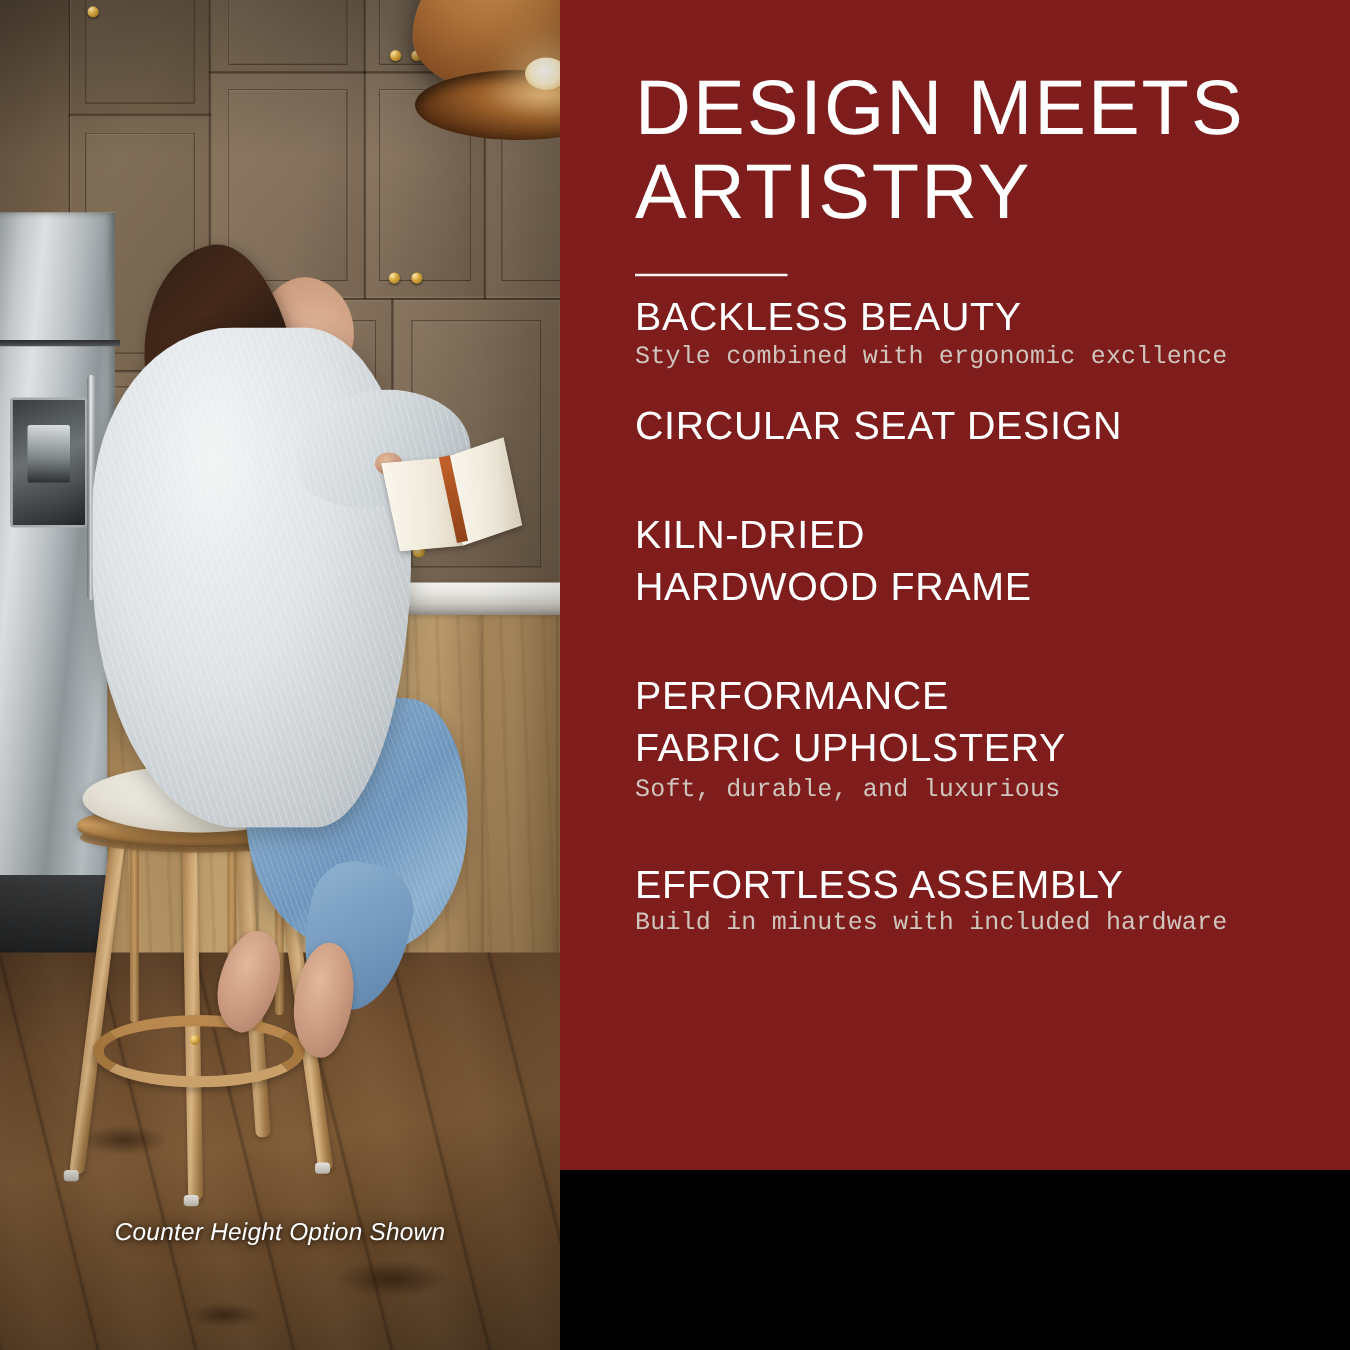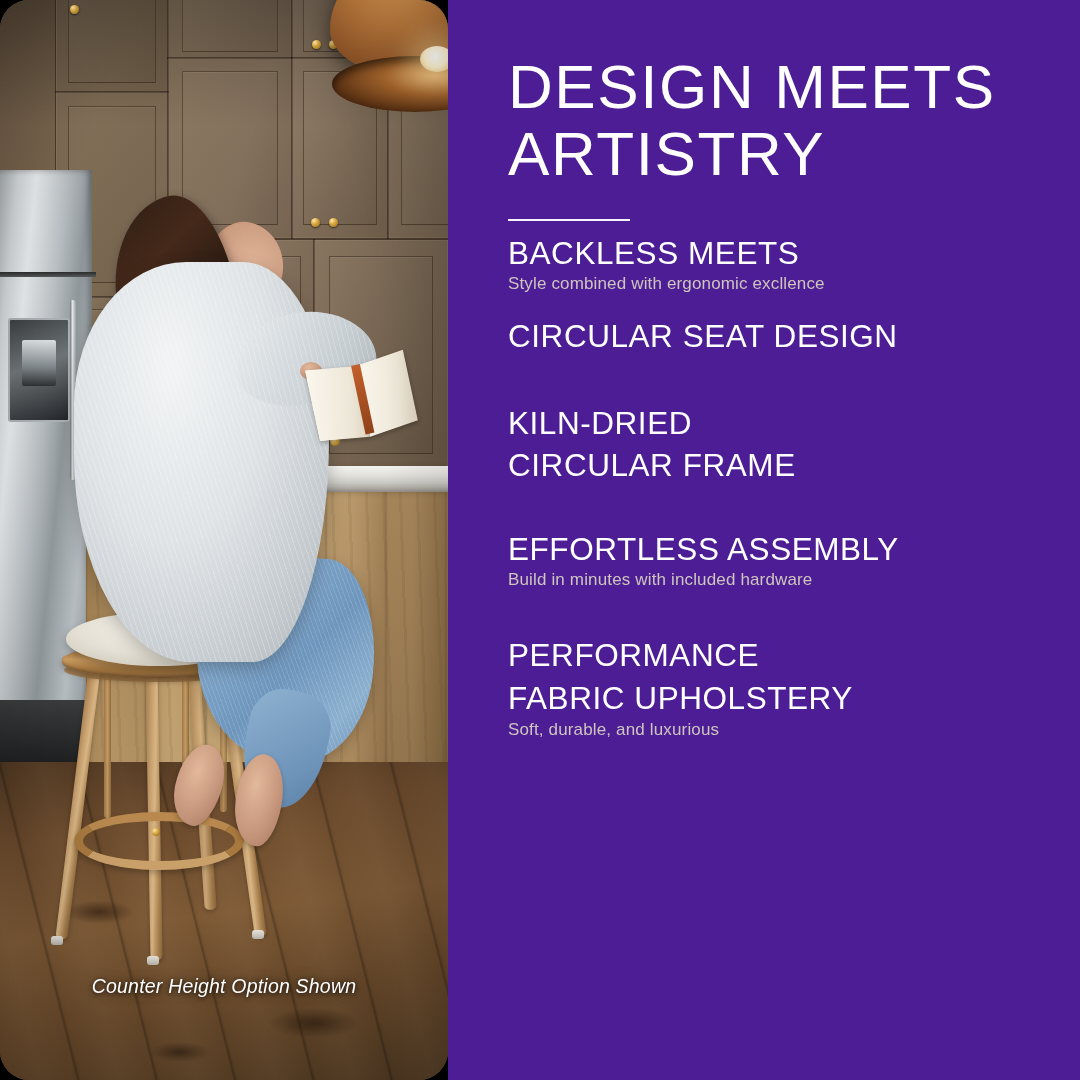--- a/index.html
+++ b/index.html
@@ -5,21 +5,20 @@
   * { margin:0; padding:0; box-sizing:border-box; }
   html,body { width:1080px; height:1080px; overflow:hidden; background:#000; }
   body { font-family:"Liberation Sans", sans-serif; }
 
   .poster { position:relative; width:1080px; height:1080px; display:flex; }
 
   
   .photo-panel {
     position:relative; width:448px; height:1080px; overflow:hidden;
     background:#5a4536;
-    border-radius:29px;
   }
 
   
   .cab-wall {
     position:absolute; left:0; top:0; width:448px; height:700px;
     background:
       linear-gradient(180deg, rgba(0,0,0,.30) 0%, rgba(0,0,0,0) 18%),
       linear-gradient(105deg,#6a5744 0%,#7d6950 22%,#8b7660 45%,#7a6752 70%,#6b5946 100%);
   }
   
@@ -272,39 +271,39 @@
   }
 
   
   .vignette{
     position:absolute; inset:0; pointer-events:none;
     background:radial-gradient(ellipse at 48% 42%, rgba(0,0,0,0) 52%, rgba(0,0,0,.20) 100%);
   }
 
   
   .text-panel{
-    width:632px; height:1080px; background:#4c1d95;
+    width:632px; height:936px; background:#7f1d1d;
     padding:54px 44px 0 60px; position:relative;
   }
   .title{
     color:#ffffff; font-weight:300; font-size:62px; line-height:1.08;
     letter-spacing:1.6px; white-space:pre-line;
   }
   .rule{
     width:122px; height:2px; background:#ffffff; margin:31px 0 14px 0; opacity:.95;
   }
   .feature{ margin-bottom:0; }
   .feature + .feature{ margin-top:32px; }
   .f-head{
     color:#ffffff; font-weight:300; font-size:31.5px; line-height:1.20;
     letter-spacing:.55px; white-space:pre-line;
   }
   .f-sub{
-    color:#cfc5bd; font-weight:300; font-size:17px; line-height:1.20;
-    letter-spacing:.15px; margin-top:1px;
+    color:#cfc5bd; font-weight:300; font-size:20px; line-height:1.20;
+    letter-spacing:.15px; margin-top:1px;font-family:Liberation Mono, monospace;
   }
 </style>
 </head>
 <body>
 
 <div class="poster">
 
   <div class="photo-panel">
 
     <div class="cab-wall"></div>
@@ -393,38 +392,38 @@
   </div>
 
   <div class="text-panel">
 
     <div class="title">DESIGN MEETS
 ARTISTRY</div>
 
     <div class="rule"></div>
 
     <div class="feature">
-      <div class="f-head">BACKLESS MEETS</div>
+      <div class="f-head">BACKLESS BEAUTY</div>
       <div class="f-sub">Style combined with ergonomic excllence</div>
     </div>
 
     <div class="feature" style="margin-top:24px;">
       <div class="f-head">CIRCULAR SEAT DESIGN</div>
     </div>
 
     <div class="feature" style="margin-top:46px;">
       <div class="f-head" style="line-height:1.35;">KILN-DRIED
-CIRCULAR FRAME</div>
-    </div>
-
-    <div class="feature" style="margin-top:44px;">
-      <div class="f-head">EFFORTLESS ASSEMBLY</div>
-      <div class="f-sub">Build in minutes with included hardware</div>
+HARDWOOD FRAME</div>
     </div>
 
     <div class="feature" style="margin-top:44px;">
       <div class="f-head" style="line-height:1.35;">PERFORMANCE
 FABRIC UPHOLSTERY</div>
       <div class="f-sub">Soft, durable, and luxurious</div>
     </div>
 
+    <div class="feature" style="margin-top:44px;">
+      <div class="f-head">EFFORTLESS ASSEMBLY</div>
+      <div class="f-sub">Build in minutes with included hardware</div>
+    </div>
+
   </div>
 </div>
 
 </body></html>

